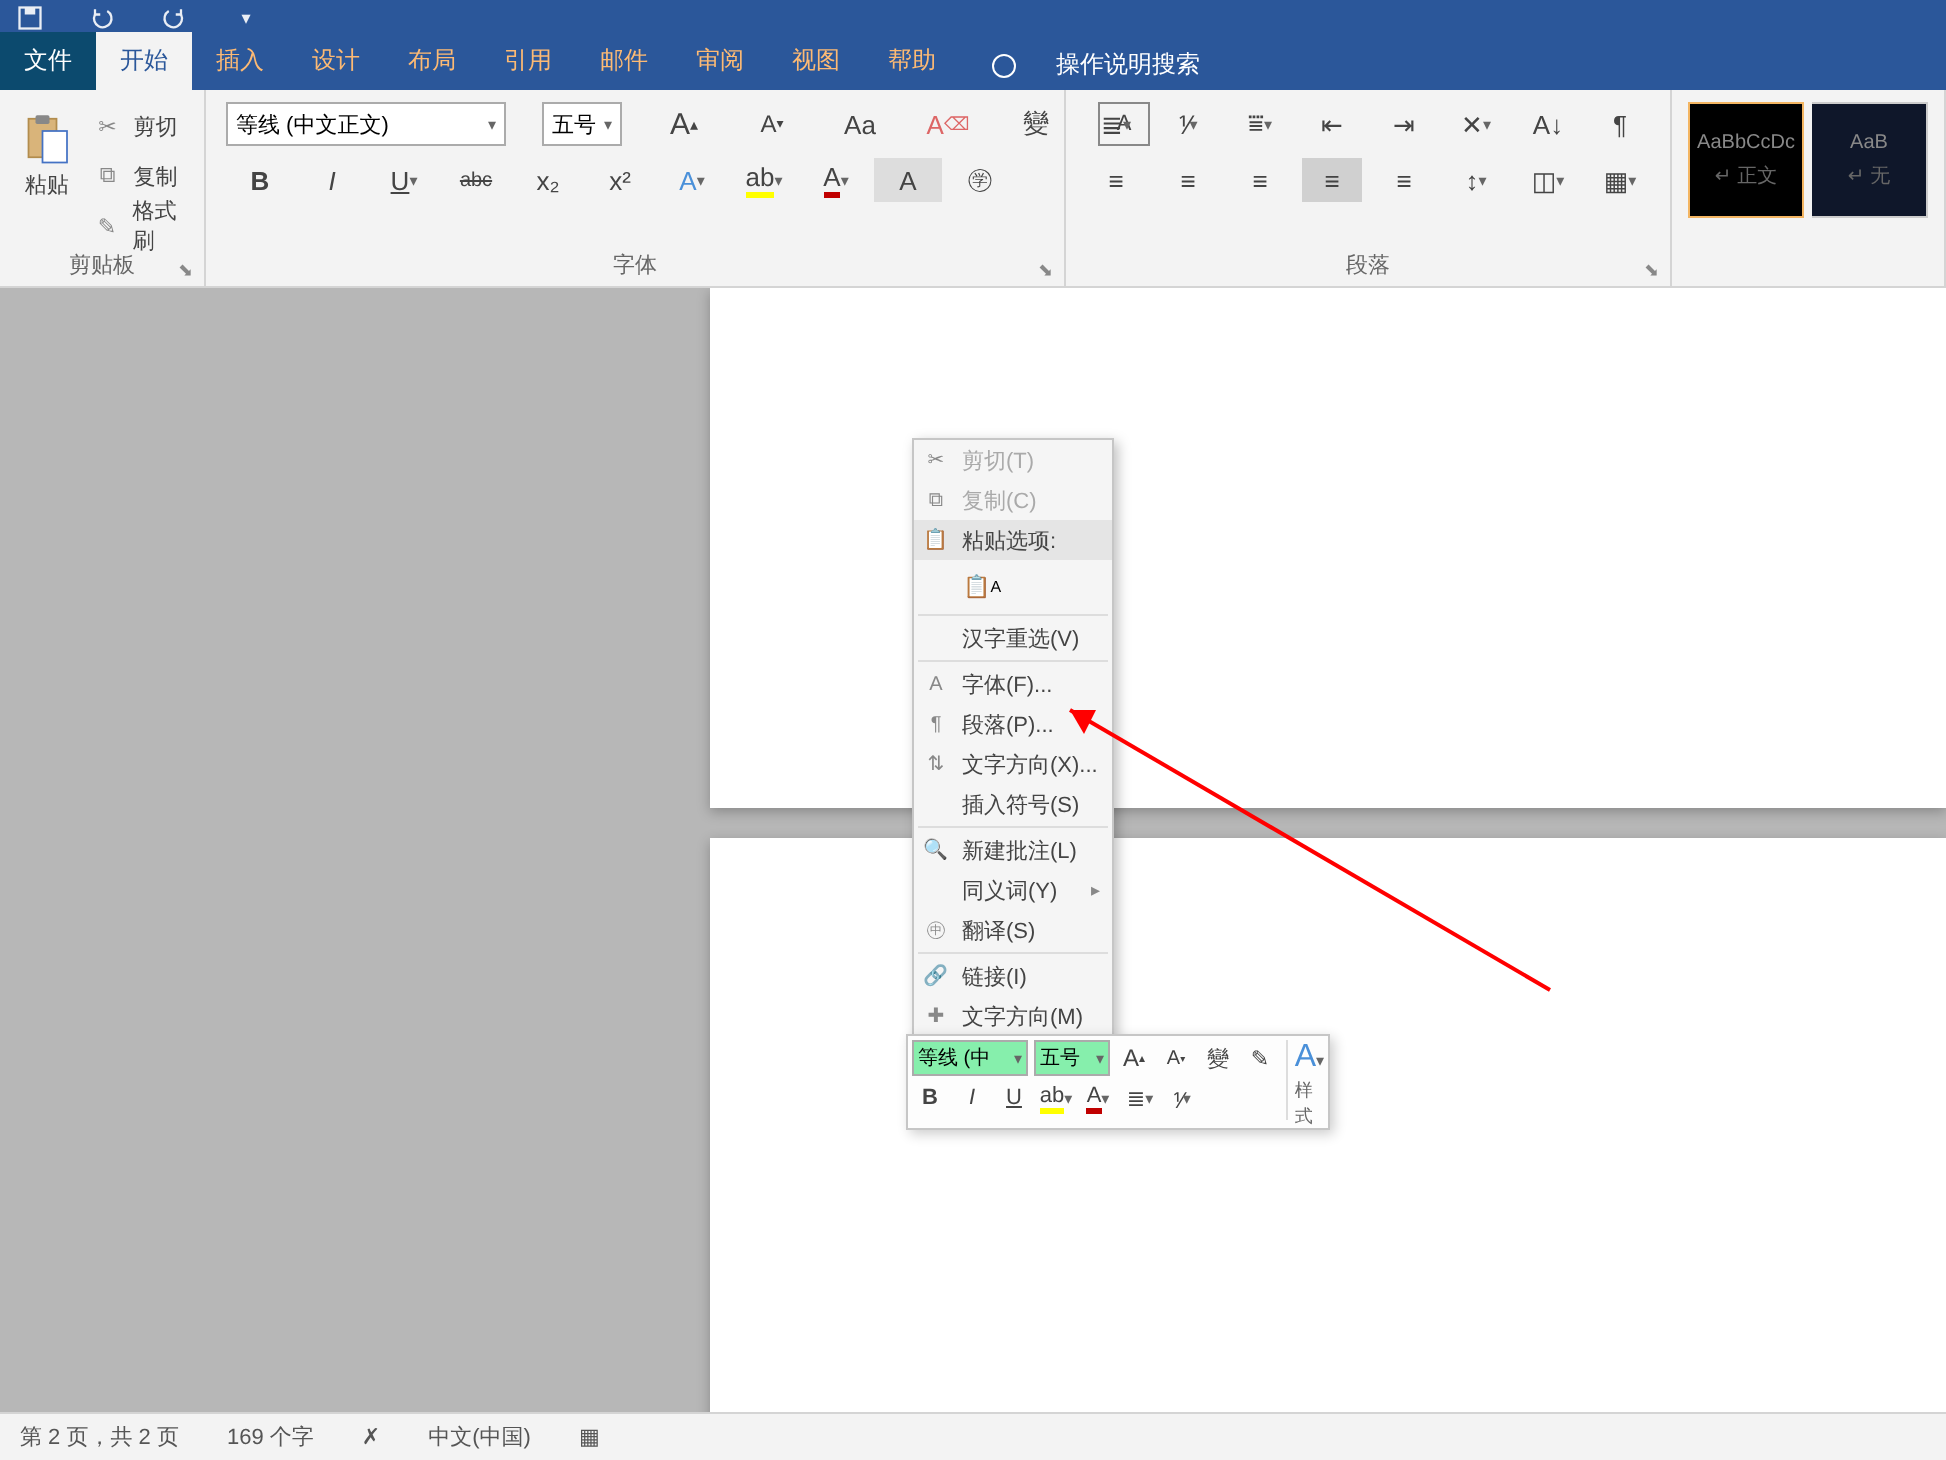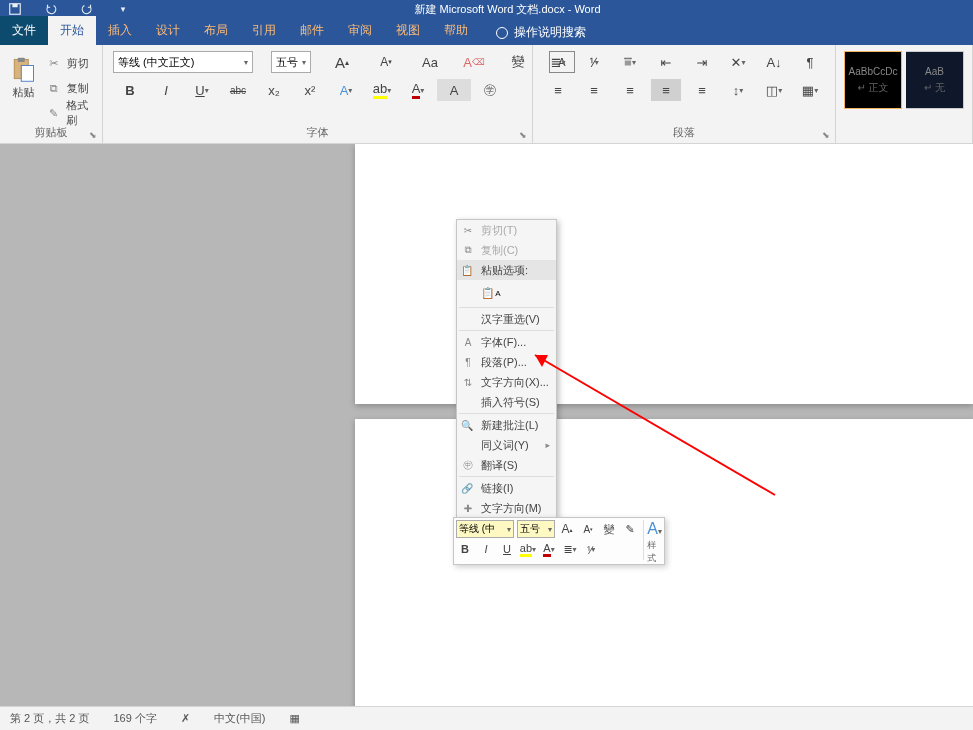--- a/index.html
+++ b/index.html
@@ -7,21 +7,21 @@
 
 .titlebar { height: 18px; background: #2b579a; display: flex; align-items: center; padding: 0 8px; color: #fff; font-size: 11px; }
 .titlebar .qat { display: flex; gap: 22px; align-items: center; }
 .titlebar .qat-icon { width: 14px; height: 14px; display: inline-flex; align-items: center; justify-content: center; opacity: 0.9; }
 .titlebar .title { flex: 1; text-align: center; padding-right: 80px; }
 
 .tabs { height: 27px; background: #2b579a; display: flex; align-items: flex-end; }
 .tab { padding: 6px 12px; color: #fdba74; font-size: 12px; cursor: pointer; }
 .tab.active { background: #f3f3f3; color: #2b579a; }
 .tab.file { background: #0c4a6e; color: #fff; }
-.lightbulb { margin-left: 8px; display: flex; align-items: center; color: #fff; font-size: 12px; gap: 6px; padding: 4px 8px; }
+.lightbulb { margin-left: 8px; display: flex; align-items: center; color: #fff; font-size: 12px; gap: 20px; padding: 4px 8px; }
 .lightbulb .bulb { width: 12px; height: 12px; border: 1px solid #fff; border-radius: 50%; position: relative; }
 
 .ribbon { height: 99px; background: #f3f3f3; border-bottom: 1px solid #d4d4d4; display: flex; }
 .group { border-right: 1px solid #d4d4d4; display: flex; flex-direction: column; padding: 2px 4px 0; position: relative; }
 .group-body { flex: 1; display: flex; align-items: flex-start; gap: 4px; padding-top: 4px; }
 .group-label { text-align: center; font-size: 11px; color: #666; padding: 2px 0 3px; position: relative; }
 .group-launcher { position: absolute; right: 3px; bottom: 3px; width: 10px; height: 10px; font-size: 9px; color: #888; }
 
 .big-btn { display: flex; flex-direction: column; align-items: center; width: 40px; padding: 4px 2px; gap: 2px; }
 .big-btn .ico { width: 28px; height: 28px; }
@@ -61,21 +61,21 @@
 .ctx-item.disabled { color: #aaa; }
 .ctx-item.header { background: #e5e5e5; color: #444; font-weight: normal; }
 .ctx-item .mi { position: absolute; left: 4px; width: 14px; text-align: center; color: #888; font-size: 10px; }
 .ctx-item .arrow { margin-left: auto; color: #888; font-size: 9px; }
 .ctx-sep { height: 1px; background: #ddd; margin: 1px 2px; }
 .ctx-paste-row { height: 26px; padding-left: 24px; display: flex; align-items: center; }
 .ctx-paste-opt { width: 20px; height: 20px; border: 1px solid transparent; display: flex; align-items: center; justify-content: center; font-size: 11px; }
 
 .mini-toolbar { position: absolute; left: 453px; top: 517px; width: 212px; height: 48px; background: #fdfdfd; border: 1px solid #c6c6c6; box-shadow: 2px 2px 6px rgba(0,0,0,0.2); display: flex; flex-direction: column; padding: 2px; gap: 2px; }
 .mini-row { display: flex; gap: 3px; align-items: center; }
-.mini-combo { height: 18px; border: 1px solid #ababab; background: #fef9c3; font-size: 10px; display: flex; align-items: center; justify-content: space-between; padding: 0 2px; }
+.mini-combo { height: 18px; border: 1px solid #ababab; background: #86efac; font-size: 10px; display: flex; align-items: center; justify-content: space-between; padding: 0 2px; }
 .mini-btn { width: 18px; height: 18px; display: flex; align-items: center; justify-content: center; font-size: 11px; color: #444; }
 .mini-sep { width: 1px; height: 40px; background: #ddd; }
 .mini-style { width: 28px; display: flex; flex-direction: column; align-items: center; font-size: 9px; color: #666; gap: 1px; }
 
 .arrow-annot { position: absolute; pointer-events: none; }
 
 svg.icon { width: 100%; height: 100%; }
 .caret { font-size: 8px; color: #666; }
 </style>
 </head>
@@ -96,21 +96,20 @@
         </svg>
       </span>
     <span class="qat-icon">
         <svg class="icon" viewBox="0 0 16 16">
           <path d="M5 4 A5 5 0 1 0 12 6" fill="none" stroke="#fff" stroke-width="1.3"></path>
           <path d="M12 3 L12 6 L9 6" fill="none" stroke="#fff" stroke-width="1.3"></path>
         </svg>
       </span>
     <span class="qat-icon" style="font-size:9px;">▾</span>
   </div>
-  <div class="title">新建 Microsoft Word 文档.docx - Word</div>
 </div>
 
 <div class="tabs">
   <div class="tab file">文件</div>
   <div class="tab active">开始</div>
   <div class="tab">插入</div>
   <div class="tab">设计</div>
   <div class="tab">布局</div>
   <div class="tab">引用</div>
   <div class="tab">邮件</div>

